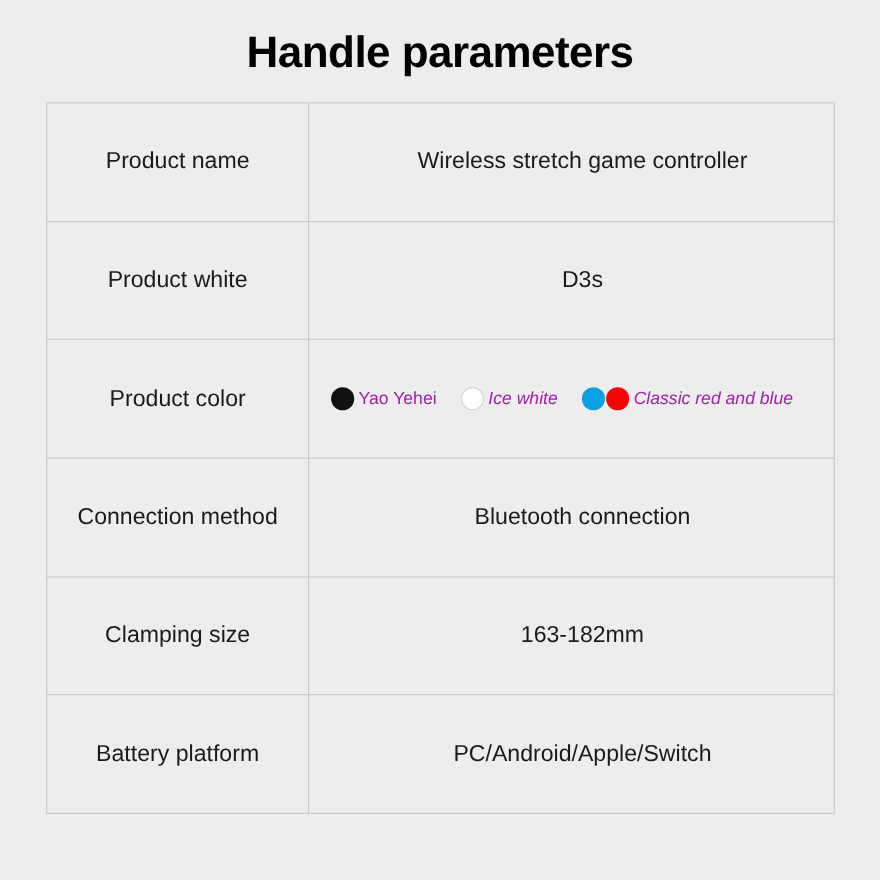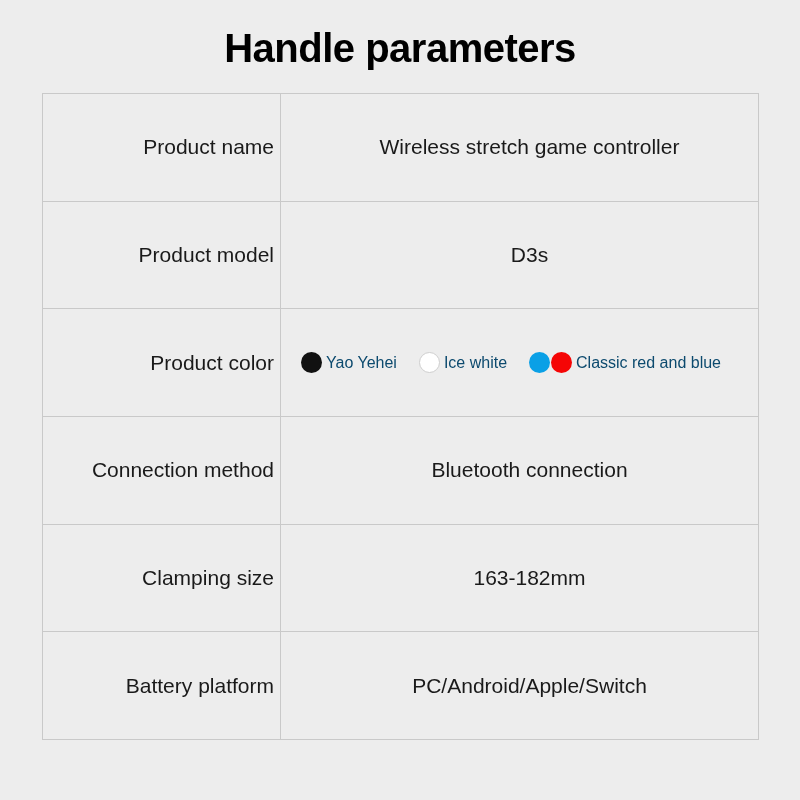--- a/index.html
+++ b/index.html
@@ -55,21 +55,21 @@
 
   .spec-table td {
     border: 1px solid #c9c9c9;
     box-sizing: border-box;
     background: #ededed;
     padding: 0;
   }
 
   td.label-cell {
     width: 238px;
-    text-align: right;
+    text-align: center;
     font-size: 21px;
     color: #1a1a1a;
     padding: 0 6px;
   }
 
   td.value-cell {
     width: 478px;
     text-align: center;
     font-size: 21px;
     color: #1a1a1a;
@@ -84,20 +84,21 @@
     padding-left: 0;
   }
 
   .color-option {
     display: flex;
     align-items: center;
   }
 
   .color-option + .color-option {
     margin-left: 22px;
+    font-style: italic;
   }
 
   .swatch-group {
     display: flex;
     align-items: center;
   }
 
   .swatch {
     display: inline-block;
     width: 21px;
@@ -121,40 +122,40 @@
     background: #0aa0e6;
   }
 
   .swatch.red {
     background: #f50505;
     margin-left: 1px;
   }
 
   .color-label {
     font-size: 16px;
-    color: #0c4a6e;
+    color: #a21caf;
     margin-left: 4px;
     white-space: nowrap;
   }
 </style>
 </head>
 <body>
 
 <div class="page">
 
   <div class="page-title">Handle parameters</div>
 
   <table class="spec-table">
     <tbody id="table-body">
         <tr>
           <td class="label-cell">Product name</td>
           <td class="value-cell"><span>Wireless stretch game controller</span></td>
         </tr>
         <tr>
-          <td class="label-cell">Product model</td>
+          <td class="label-cell">Product white</td>
           <td class="value-cell"><span>D3s</span></td>
         </tr>
         <tr>
           <td class="label-cell">Product color</td>
           <td class="value-cell">
             <div class="color-options">
               <div class="color-option">
                 <span class="swatch-group">
                   <span class="swatch black" style="background: rgb(17, 17, 17);"></span>
                 </span>

